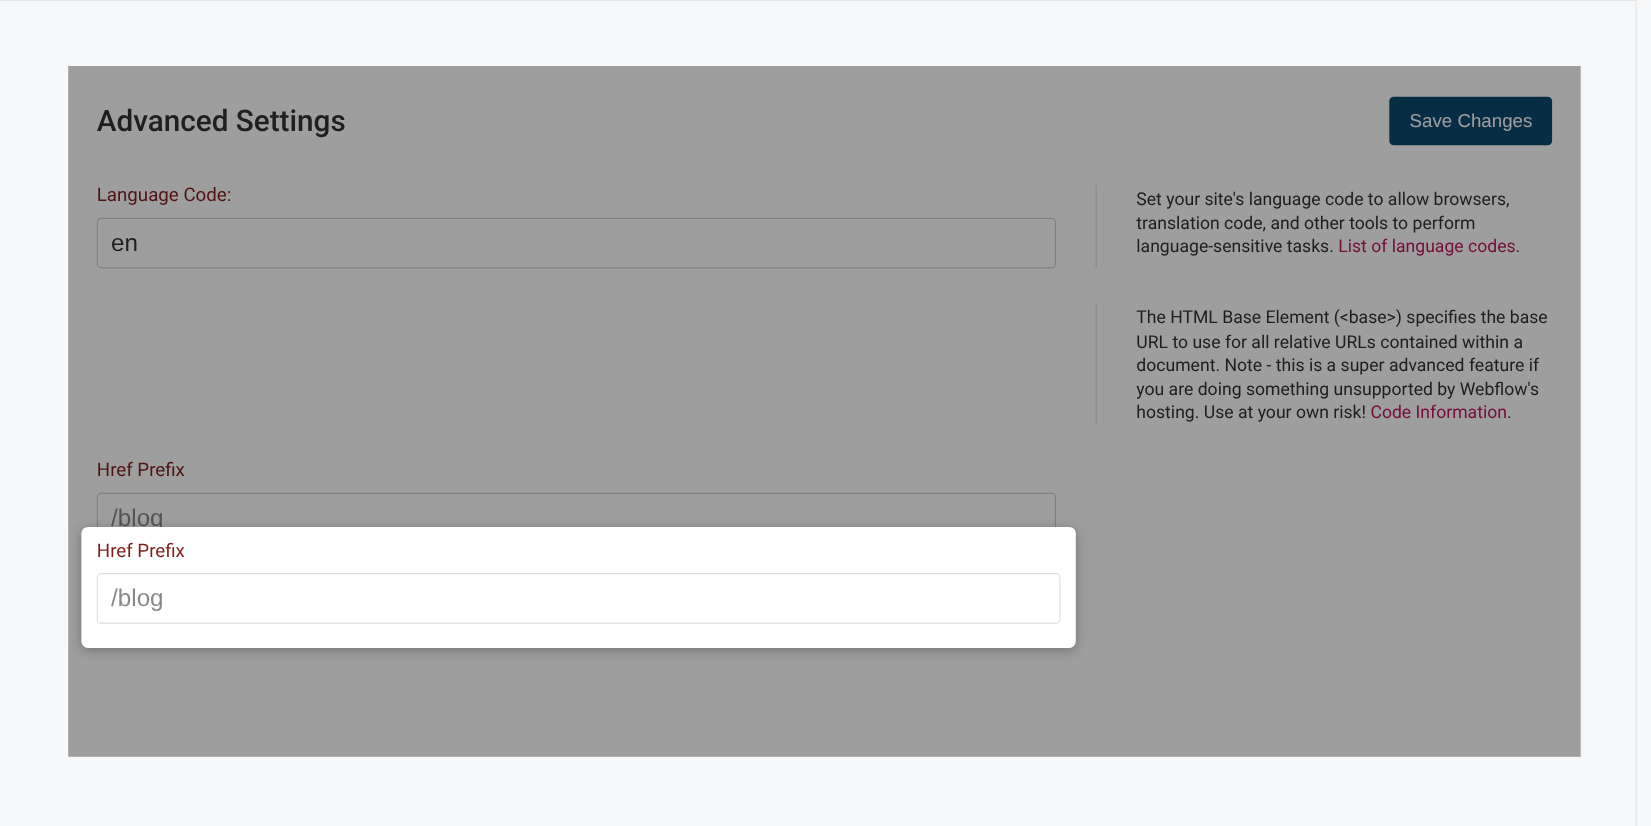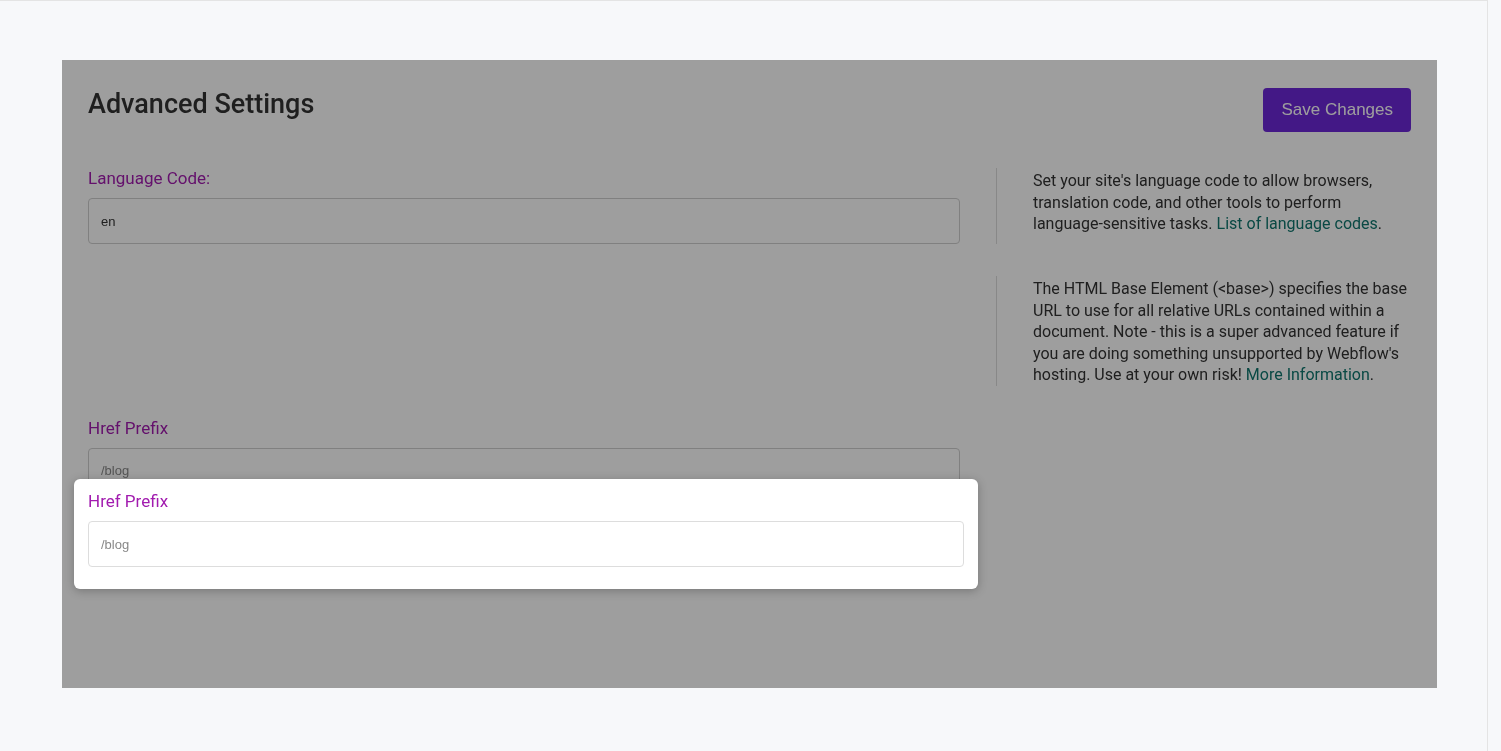--- a/index.html
+++ b/index.html
@@ -21,30 +21,31 @@
       top: 60px;
       width: 1375px;
       height: 628px;
       background: #ffffff;
     }
     .inner {
       padding: 28px 26px 26px 26px;
     }
     .header-row {
       display: flex;
+      align-items: center;
       justify-content: space-between;
       margin-bottom: 36px;
     }
     h1 {
       font-size: 27px;
       font-weight: 500;
       color: #333;
     }
     .save-btn {
-      background: #6d28d9;
+      background: #0c4a6e;
       color: #fff;
       border: none;
       padding: 12px 18px;
       font-size: 17px;
       border-radius: 4px;
       cursor: pointer;
     }
     .setting-block {
       display: flex;
       margin-bottom: 32px;
@@ -57,39 +58,39 @@
       flex: 1;
       border-left: 1px solid #dcdcdc;
       padding-left: 36px;
       font-size: 16px;
       line-height: 1.35;
       color: #333;
       padding-top: 2px;
     }
     .field-label {
       font-size: 17px;
-      color: #a21caf;
+      color: #7f1d1d;
       margin-bottom: 10px;
       display: block;
     }
     .text-input {
       width: 100%;
       height: 46px;
       border: 1px solid #cfcfcf;
       border-radius: 4px;
       padding: 0 12px;
-      font-size: 13px;
+      font-size: 22px;
       color: #333;
       background: transparent;
     }
     .text-input::placeholder {
       color: #888;
     }
     a.doc-link {
-      color: #0f766e;
+      color: #be185d;
       text-decoration: none;
     }
     .overlay {
       position: absolute;
       left: 62px;
       top: 60px;
       width: 1375px;
       height: 628px;
       background: rgba(0,0,0,0.38);
       z-index: 5;
@@ -146,21 +147,21 @@
       </div>
       <div class="setting-right">
         <span>Set your site's language code to allow browsers, translation code, and other tools to perform language-sensitive tasks. </span><a class="doc-link">List of language codes</a><span>.</span>
       </div>
     </div>
 
     <div class="setting-block">
       <div class="setting-left">
       </div>
       <div class="setting-right">
-        <span>The HTML Base Element (&lt;base&gt;) specifies the base URL to use for all relative URLs contained within a document. Note - this is a super advanced feature if you are doing something unsupported by Webflow's hosting. Use at your own risk! </span><a class="doc-link">More Information</a><span>.</span>
+        <span>The HTML Base Element (&lt;base&gt;) specifies the base URL to use for all relative URLs contained within a document. Note - this is a super advanced feature if you are doing something unsupported by Webflow's hosting. Use at your own risk! </span><a class="doc-link">Code Information</a><span>.</span>
       </div>
     </div>
 
     <div class="setting-block" style="margin-bottom:0;">
       <div class="setting-left">
         <label class="field-label">Href Prefix</label>
         <input type="text" class="text-input" placeholder="/blog" style="">
       </div>
     </div>
 

